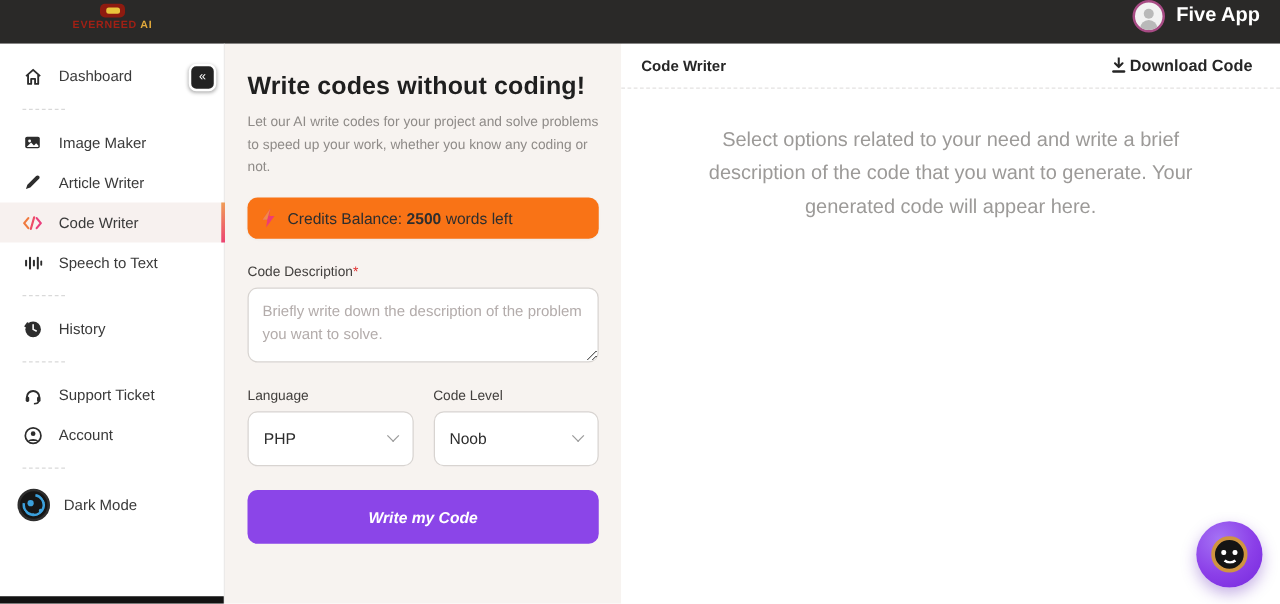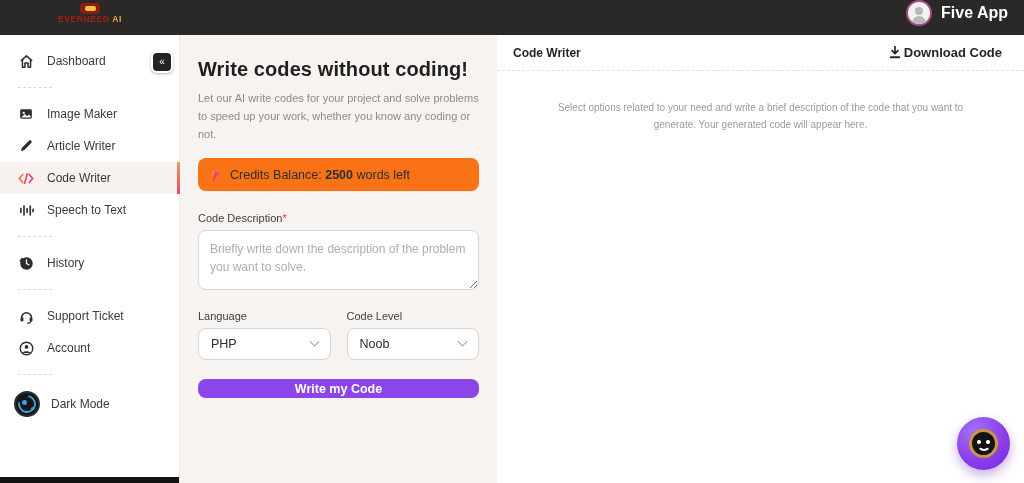--- a/index.html
+++ b/index.html
@@ -52,35 +52,35 @@
   .credits-card { background:#f97316; border-radius:8px; padding:9px 12px; display:flex; align-items:center; gap:10px;
     font-size:12.5px; color:#2e2e2e; box-shadow:0 1px 2px rgba(0,0,0,.04); }
   .field-label { font-size:11px; color:#43403e; margin:21px 0 6px; }
   .required { color:#e03131; }
   .desc-textarea { width:100%; height:60px; border:1px solid #d8d4d1; border-radius:8px; padding:9px 11px;
     font-size:12px; color:#333; background:#fff; font-family:"Liberation Sans", sans-serif; resize:vertical; }
   .desc-textarea::placeholder { color:#b3acab; line-height:1.5; }
   .selects-row { display:flex; gap:16px; margin-top:16px; }
   .select-group { flex:1; }
   .select-group .field-label { margin-top:0; }
-  .select-box { height:32px; background:#fff; border:1px solid #d8d4d1; border-radius:8px; display:flex;
+  .select-box { height:44px; background:#fff; border:1px solid #d8d4d1; border-radius:8px; display:flex;
     align-items:center; justify-content:space-between; padding:0 12px; font-size:12.5px; color:#2c2c2c; cursor:pointer; }
   .chev { width:7px; height:7px; border-right:1.5px solid #9a9a9a; border-bottom:1.5px solid #9a9a9a;
     transform:rotate(45deg) translate(-2px,-2px); }
-  .submit-btn { width:100%; height:19px; margin-top:19px; background:#8b45e8; color:#fff; font-weight:bold;
-    font-size:12.5px; border:none; border-radius:8px; cursor:pointer; font-family:"Liberation Sans", sans-serif; }
+  .submit-btn { width:100%; height:43px; margin-top:19px; background:#8b45e8; color:#fff; font-weight:bold;
+    font-size:12.5px; border:none; border-radius:8px; cursor:pointer; font-family:"Liberation Sans", sans-serif;font-style:italic; }
 
   
   .output-panel { flex:1; background:#fff; display:flex; flex-direction:column; }
   .output-header { height:36px; flex:0 0 36px; display:flex; align-items:center; justify-content:space-between;
     padding:0 16px; border-bottom:1px dashed #e4e2e1; }
   .output-title { font-size:12px; font-weight:bold; color:#262626; }
   .download-btn { display:flex; align-items:center; gap:3px; font-size:13px; font-weight:600; color:#262626;
     background:none; border:none; cursor:pointer; font-family:"Liberation Sans", sans-serif; }
-  .output-placeholder { margin:29px auto 0; max-width:700px; text-align:center; font-size:10px; color:#9c9a98;
+  .output-placeholder { margin:29px auto 0; max-width:700px; text-align:center; font-size:16px; color:#9c9a98;
     line-height:1.65; padding:0 40px; }
 
   
   .chat-fab { position:absolute; right:14px; bottom:13px; width:53px; height:53px; border-radius:50%;
     background:radial-gradient(circle at 35% 28%, #a573f5 0%, #8b3fe8 55%, #7527dd 100%);
     display:flex; align-items:center; justify-content:center; box-shadow:0 5px 12px rgba(90,30,180,.35); cursor:pointer; border:none; }
   .bot-face { width:29px; height:29px; border-radius:50%; background:#141414; border:3px solid #cf9440; position:relative; }
   .bot-face::before { content:""; position:absolute; width:3.5px; height:3.5px; border-radius:50%; background:#fff;
     left:5px; top:8px; box-shadow:9px 0 0 #fff; }
   .bot-face::after { content:""; position:absolute; width:10px; height:5px; border:2px solid transparent;

